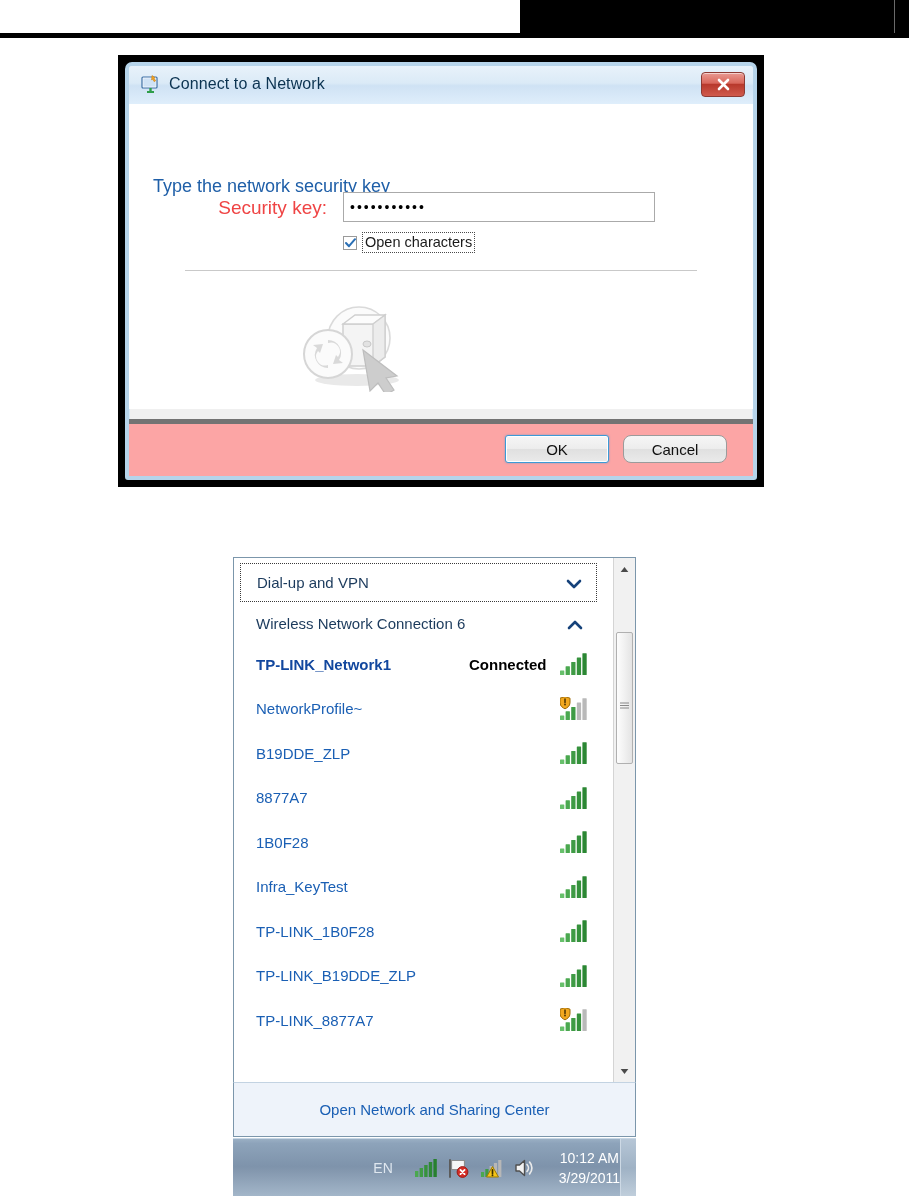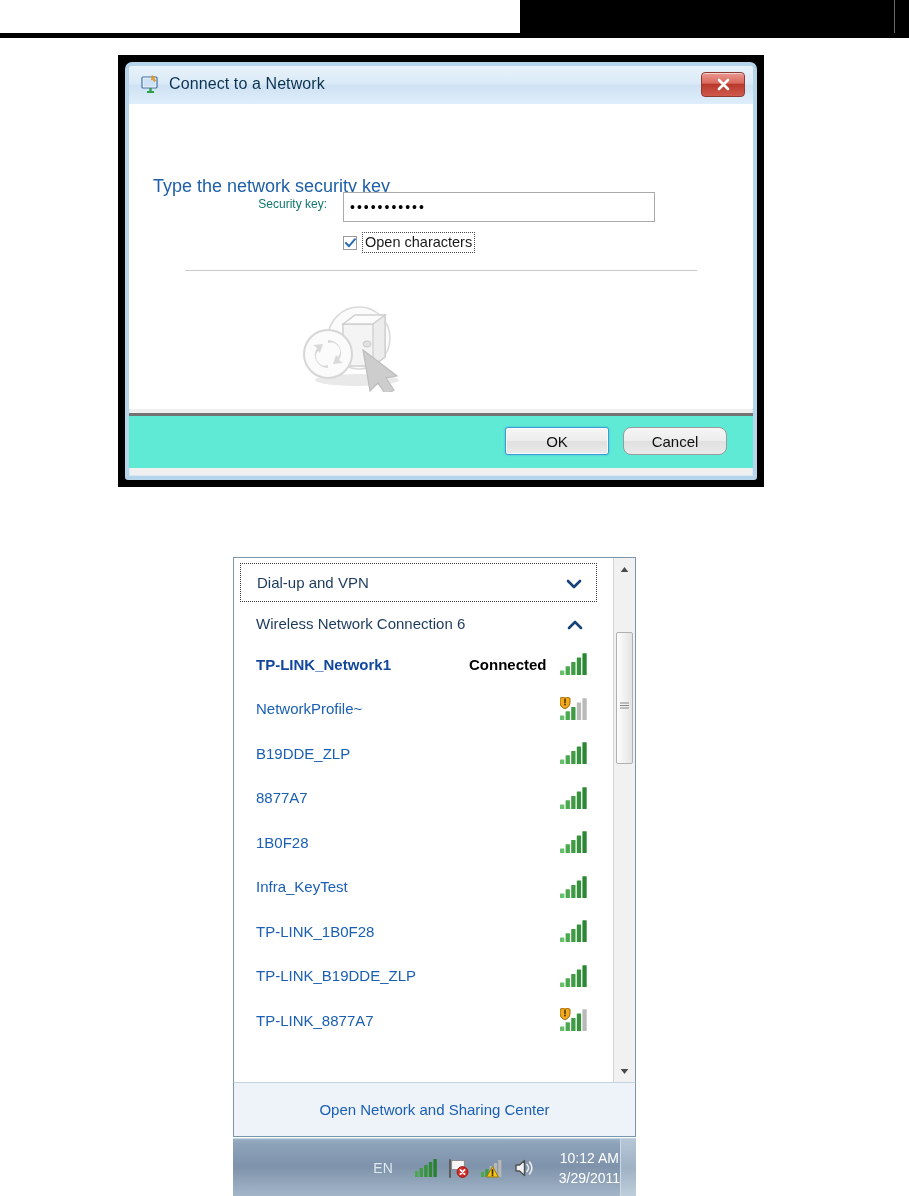--- a/index.html
+++ b/index.html
@@ -51,21 +51,21 @@
     background:#ffffff;box-sizing:border-box;
   }
   #dialog-heading{
     position:absolute;left:24px;top:28px;font-size:18px;color:#1f5fa8;font-weight:400;
     white-space:nowrap;
     margin-top:44px;
   }
   #key-row{position:absolute;left:24px;top:88px;right:24px;height:30px;}
   #key-label{
     position:absolute;left:0;top:5px;width:174px;text-align:right;
-    font-size:12px;color:#0f766e;
+    font-size:19px;color:#ef4444;
   }
   #key-input{
     position:absolute;left:190px;top:0;width:312px;height:30px;
     border:1px solid #aaaaaa;background:#fff;box-sizing:border-box;
     display:flex;align-items:center;padding:0 6px;
     font-size:14px;color:#000;letter-spacing:2px;cursor:text;
   }
   #hide-row{position:absolute;left:214px;top:128px;display:flex;align-items:center;}
   #hide-checkbox{
     width:14px;height:14px;border:1px solid #9a9a9a;background:#ffffff;
@@ -80,22 +80,22 @@
   #separator{position:absolute;left:56px;top:166px;right:56px;height:1px;background:#c9c9c9;}
 
   #wps-block{position:absolute;left:24px;top:196px;right:24px;height:92px;}
   #wps-art{position:absolute;left:144px;top:0;width:130px;height:92px;}
   #wps-text{
     position:absolute;left:296px;top:16px;font-size:14.5px;color:#9b9b9b;
     line-height:1.45;
   }
 
   #dialog-footer{
-    position:absolute;left:0;right:0;bottom:8px;height:52px;
-    background:#5eead4;border-top:3px solid #737373;
+    position:absolute;left:0;right:0;bottom:0;height:52px;
+    background:#fca5a5;border-top:5px solid #737373;
   }
   .dlg-btn{
     position:absolute;top:11px;height:28px;width:104px;
     font-size:15px;color:#101010;
     display:flex;align-items:center;justify-content:center;cursor:pointer;
     background:linear-gradient(to bottom,#f6f6f6 0%,#ededed 48%,#e0e0e0 52%,#eaeaea 100%);
     border:1px solid #9b9b9b;border-radius:3px;box-sizing:border-box;
   }
   #ok-button{
     right:144px;border:1px solid #3c9ad6;

